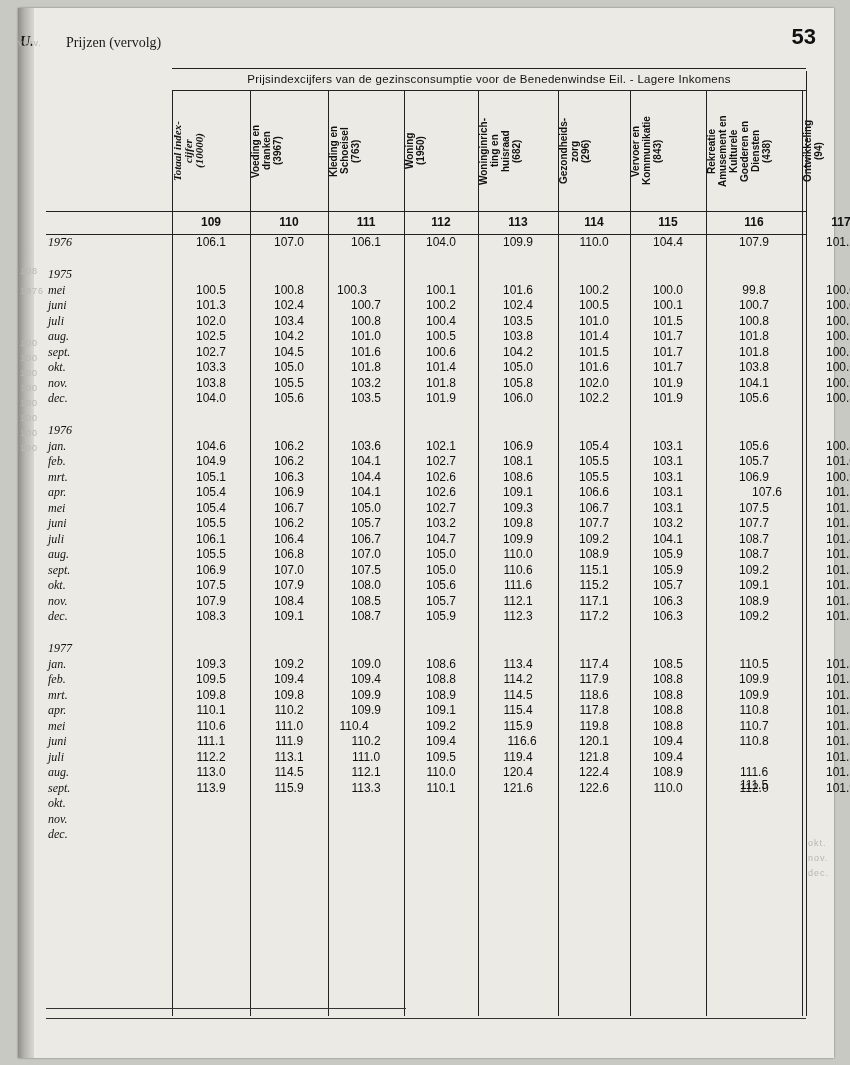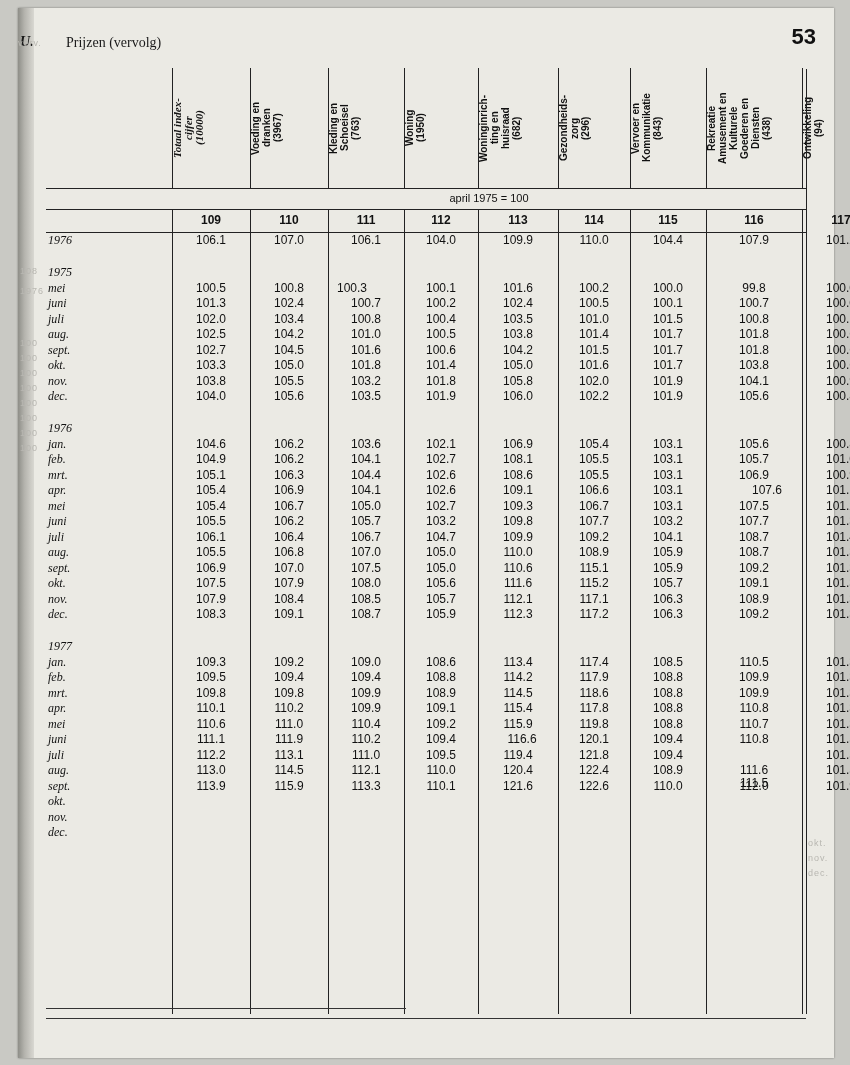--- a/index.html
+++ b/index.html
@@ -132,20 +132,21 @@
 <body>
 
 <div class="page">
   <div class="page-edge"></div>
 
   <div class="hdr-left"><span>U.</span></div>
   <div class="hdr-title">Prijzen (vervolg)</div>
   <div class="pagenum">53</div>
 
   <div class="table-wrap">
+    <div class="tbl-title">Prijsindexcijfers van de gezinsconsumptie voor de Benedenwindse Eil. - Lagere Inkomens</div>
     <div class="colhead" id="colhead">
         <div class="vsep" style="left: 126px; height: 120px;"></div>
         <div class="vsep" style="left: 204px; height: 120px;"></div>
         <div class="vsep" style="left: 282px; height: 120px;"></div>
         <div class="vsep" style="left: 358px; height: 120px;"></div>
         <div class="vsep" style="left: 432px; height: 120px;"></div>
         <div class="vsep" style="left: 512px; height: 120px;"></div>
         <div class="vsep" style="left: 584px; height: 120px;"></div>
         <div class="vsep" style="left: 660px; height: 120px;"></div>
         <div class="vsep" style="left: 756px; height: 120px;"></div>
@@ -172,23 +173,20 @@
 (843)</div>
         <div class="vcell" style="left: 660px; width: 96px; height: 112px; display: flex; align-items: flex-start; justify-content: center;">Rekreatie
 Amusement en
 Kulturele
 Goederen en
 Diensten
 (438)</div>
         <div class="vcell" style="left: 756px; width: 78px; height: 112px; display: flex; align-items: flex-start; justify-content: center;">Ontwikkeling
 (94)</div>
       </div>
-    <div class="base-row">
-      <div class="base-label">april 1975 = 100</div>
-    </div>
     <div class="numrow" id="numrow">
         <div class="vsep" style="left: 126px; height: 22px;"></div>
         <div class="vsep" style="left: 204px; height: 22px;"></div>
         <div class="vsep" style="left: 282px; height: 22px;"></div>
         <div class="vsep" style="left: 358px; height: 22px;"></div>
         <div class="vsep" style="left: 432px; height: 22px;"></div>
         <div class="vsep" style="left: 512px; height: 22px;"></div>
         <div class="vsep" style="left: 584px; height: 22px;"></div>
         <div class="vsep" style="left: 660px; height: 22px;"></div>
         <div class="vsep" style="left: 756px; height: 22px;"></div>
@@ -452,21 +450,21 @@
         <div class="val" style="left: 282px; width: 76px; top: 468px;">109.9</div>
         <div class="val" style="left: 358px; width: 74px; top: 468px;">109.1</div>
         <div class="val" style="left: 432px; width: 80px; top: 468px;">115.4</div>
         <div class="val" style="left: 512px; width: 72px; top: 468px;">117.8</div>
         <div class="val" style="left: 584px; width: 76px; top: 468px;">108.8</div>
         <div class="val" style="left: 660px; width: 96px; top: 468px;">110.8</div>
         <div class="val" style="left: 756px; width: 78px; top: 468px;">101.3</div>
         <div class="rowlabel" style="top: 483.5px;">mei</div>
         <div class="val" style="left: 126px; width: 78px; top: 483.5px;">110.6</div>
         <div class="val" style="left: 204px; width: 78px; top: 483.5px;">111.0</div>
-        <div class="val" style="left: 282px; width: 76px; top: 483.5px;">110.4</div>
+        <div class="val" style="left: 270px; width: 76px; top: 483.5px;">110.4</div>
         <div class="val" style="left: 358px; width: 74px; top: 483.5px;">109.2</div>
         <div class="val" style="left: 432px; width: 80px; top: 483.5px;">115.9</div>
         <div class="val" style="left: 512px; width: 72px; top: 483.5px;">119.8</div>
         <div class="val" style="left: 584px; width: 76px; top: 483.5px;">108.8</div>
         <div class="val" style="left: 660px; width: 96px; top: 483.5px;">110.7</div>
         <div class="val" style="left: 756px; width: 78px; top: 483.5px;">101.3</div>
         <div class="rowlabel" style="top: 499px;">juni</div>
         <div class="val" style="left: 126px; width: 78px; top: 499px;">111.1</div>
         <div class="val" style="left: 204px; width: 78px; top: 499px;">111.9</div>
         <div class="val" style="left: 282px; width: 76px; top: 499px;">110.2</div>

